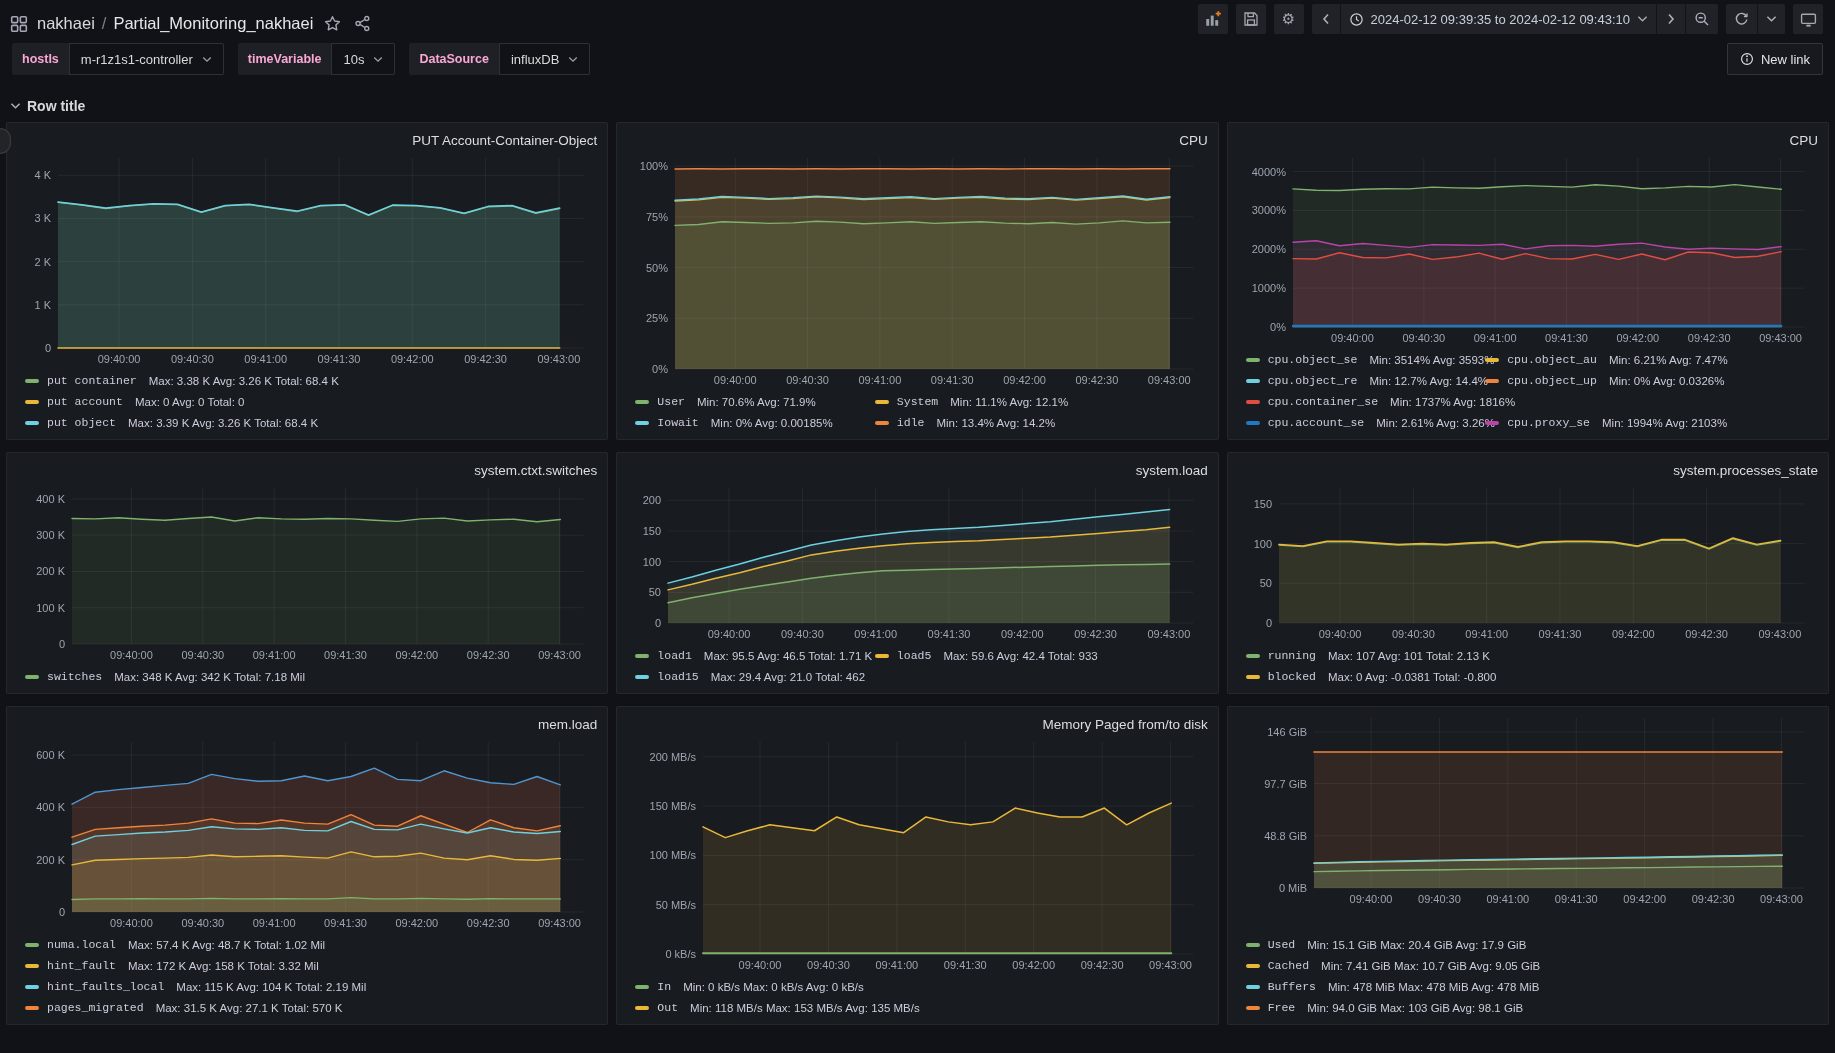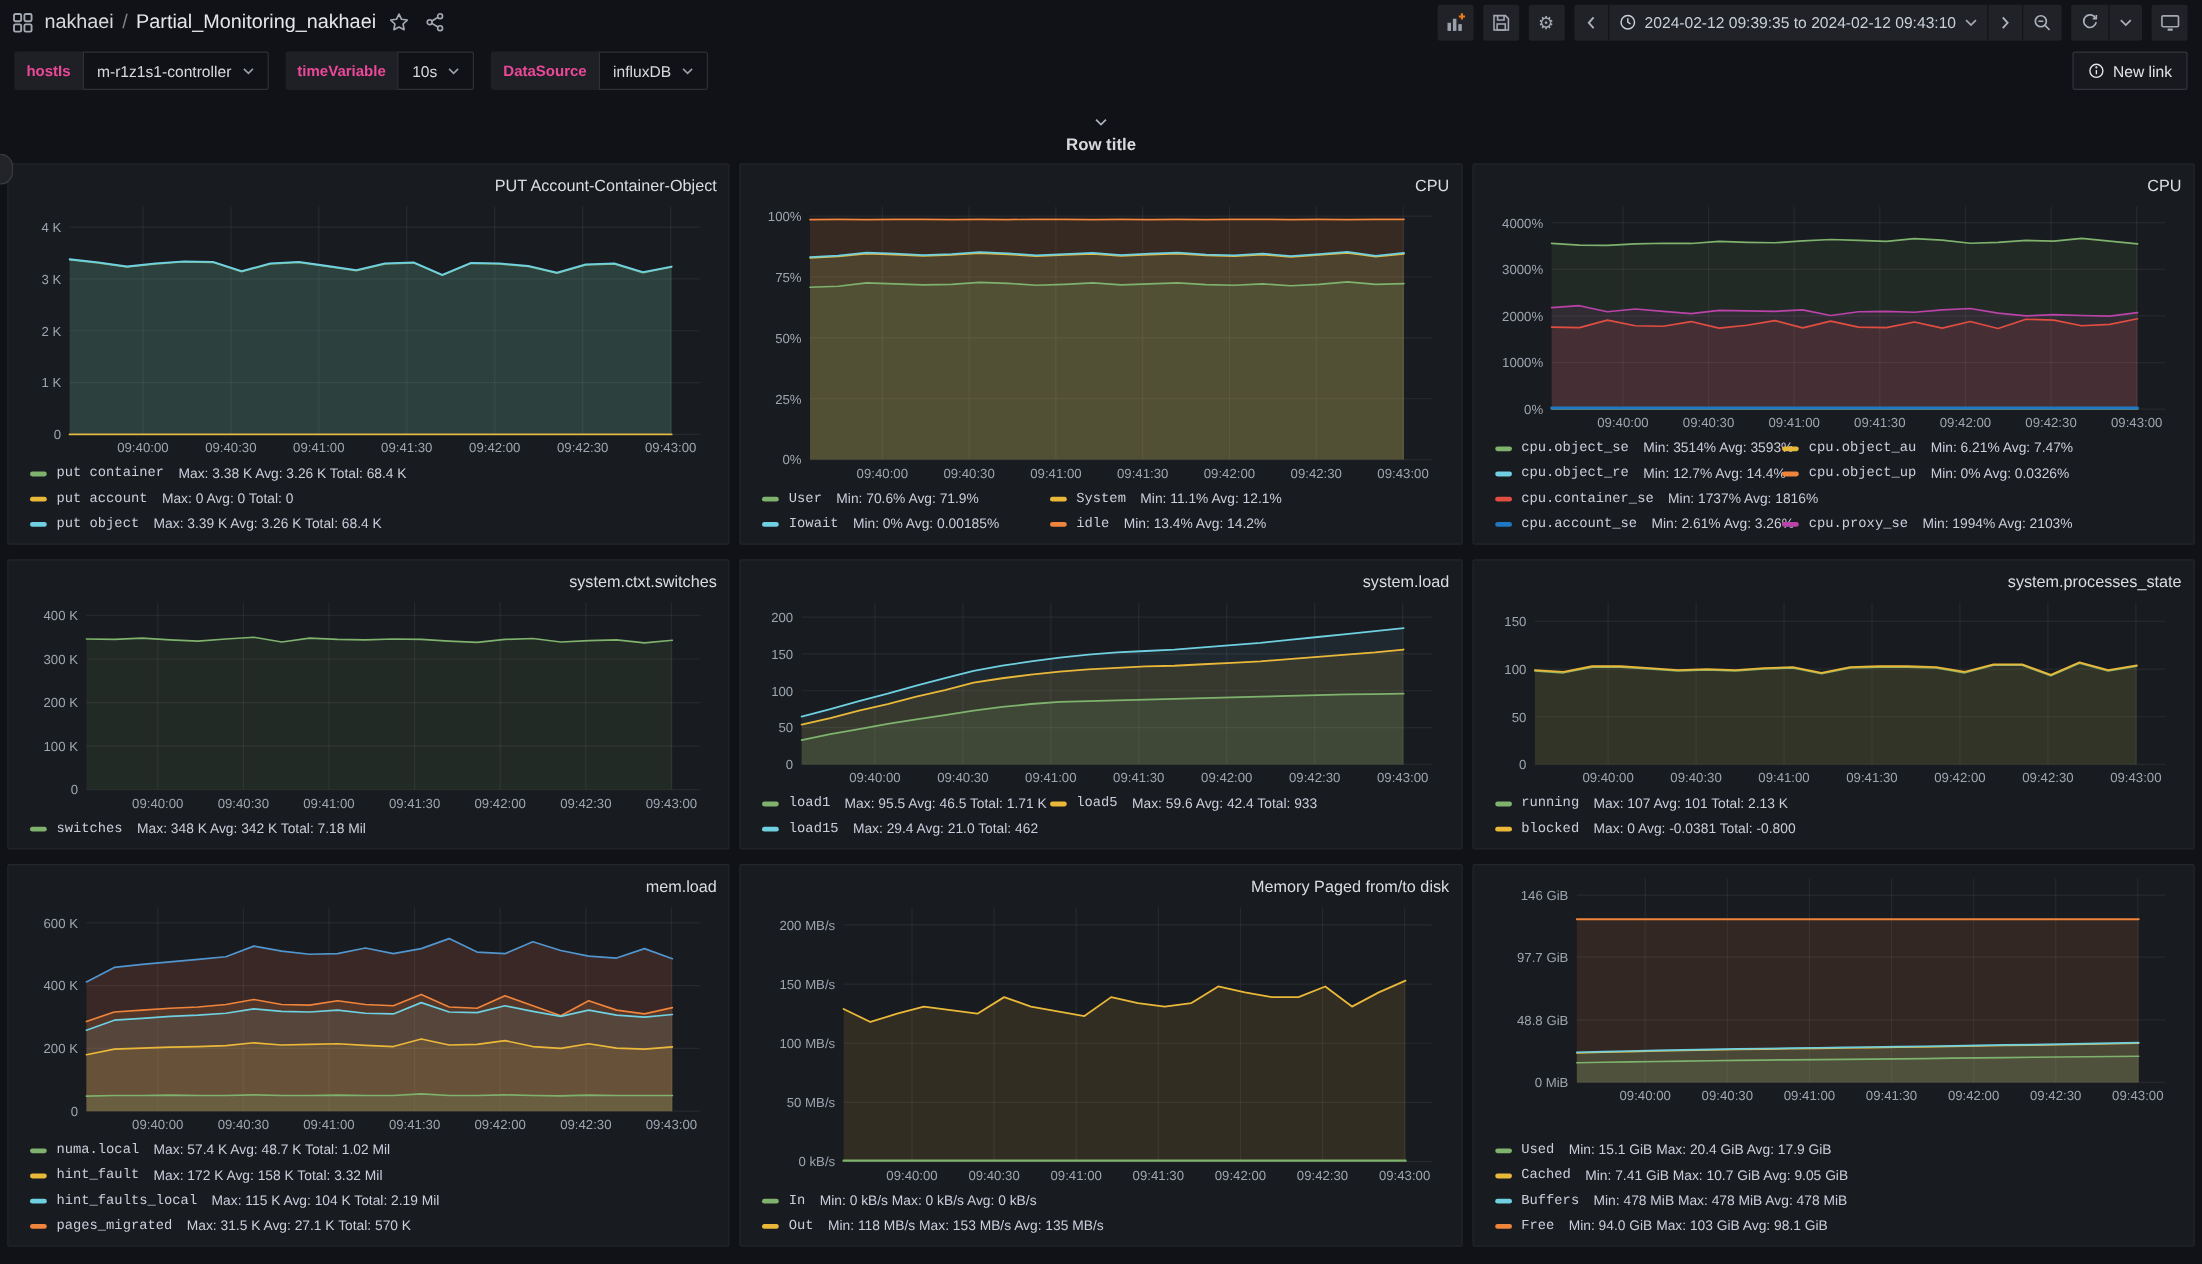--- a/index.html
+++ b/index.html
@@ -6,21 +6,21 @@
   html,body { width:1835px; height:1053px; overflow:hidden; }
   body {
     background:#111217; color:#ccccdc;
     font-family:"Liberation Sans", sans-serif;
     position:relative;
   }
   svg { display:block; }
   .ic { color:#a3a8b3; display:inline-flex; align-items:center; justify-content:center; }
 
   
-  .toolbar { height:34px; display:flex; align-items:center; justify-content:space-between; padding:3px 12px 0 10px; }
+  .toolbar { height:34px; display:flex; align-items:flex-end; justify-content:space-between; padding:3px 12px 0 10px; }
   .tb-left { display:flex; align-items:center; gap:9px; }
   .crumb { display:flex; align-items:center; gap:7px; font-size:16.5px; }
   .crumb-root { color:#d8d9da; cursor:pointer; }
   .crumb-sep { color:#7b8087; }
   .crumb-cur { color:#e6e7ea; font-weight:500; }
   .plain-btn { background:none; border:none; cursor:pointer; padding:2px; }
   .tb-right { display:flex; align-items:center; gap:8px; }
   .tile {
     width:30px; height:30px; border:none; border-radius:2px; cursor:pointer;
     background:rgba(204,204,220,0.085); display:grid; place-items:center; color:#aab0bc;
@@ -28,34 +28,34 @@
   .btn-group { display:flex; align-items:stretch; height:30px; border-radius:2px; overflow:hidden; background:rgba(204,204,220,0.085); }
   .seg { background:none; border:none; color:#aab0bc; display:flex; align-items:center; gap:7px; padding:0 8px; cursor:pointer; }
   .seg + .seg { border-left:1px solid rgba(17,18,23,0.85); }
   .tp-text { font-size:13px; font-weight:500; color:#c7d0d9; white-space:nowrap; }
 
   
   .submenu { display:flex; align-items:center; gap:14px; padding:0 12px; margin-top:9px; }
   .var { display:flex; height:32px; }
   .var-label {
     display:flex; align-items:center; padding:0 10px; font-size:12.5px; font-weight:700;
-    color:#ec4899; background:rgba(204,204,220,0.08); border-radius:2px 0 0 2px; cursor:default;
+    color:#f9a8d4; background:rgba(204,204,220,0.08); border-radius:2px 0 0 2px; cursor:default;
   }
   .var-value {
     display:flex; align-items:center; gap:9px; padding:0 11px; font-size:13px; color:#d8d9da;
     background:#111217; border:1px solid rgba(204,204,220,0.16); border-radius:0 2px 2px 0; cursor:pointer;
   }
   .newlink {
     margin-left:auto; height:32px; display:flex; align-items:center; gap:7px; padding:0 12px;
     background:rgba(204,204,220,0.04); border:1px solid rgba(204,204,220,0.16); border-radius:2px;
     color:#e3e4e8; font-size:13px; font-weight:500; cursor:pointer;
   }
 
   
-  .row-title { display:flex; align-items:center; gap:6px; margin:23px 0 0; padding:0 10px; cursor:pointer;flex-direction:column; }
+  .row-title { display:flex; align-items:center; gap:6px; margin:23px 0 0; padding:0 10px; cursor:pointer; }
   .row-title-text { font-size:14px; font-weight:600; color:#d8d9da; }
 
   
   .grid {
     display:grid; grid-template-columns:repeat(3,1fr); grid-template-rows:318px 242px 319px;
     gap:12px 8px; padding:0 6px; margin-top:8px;
   }
   .panel {
     background:#181b1f; border:1px solid rgba(204,204,220,0.07); border-radius:2px;
     display:flex; flex-direction:column; padding:5px 10px 4px; min-width:0; overflow:hidden;

